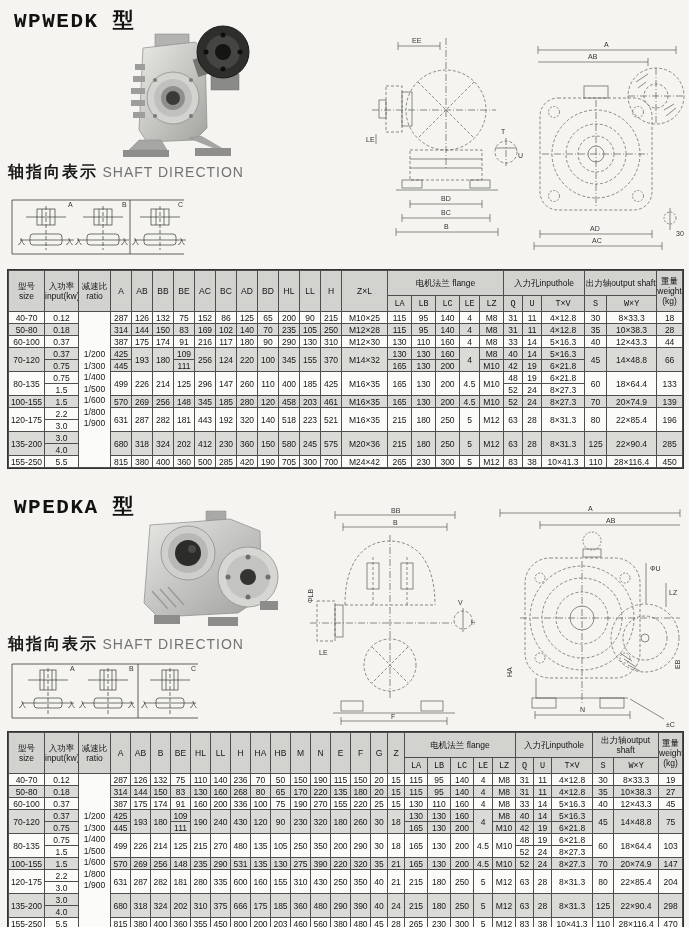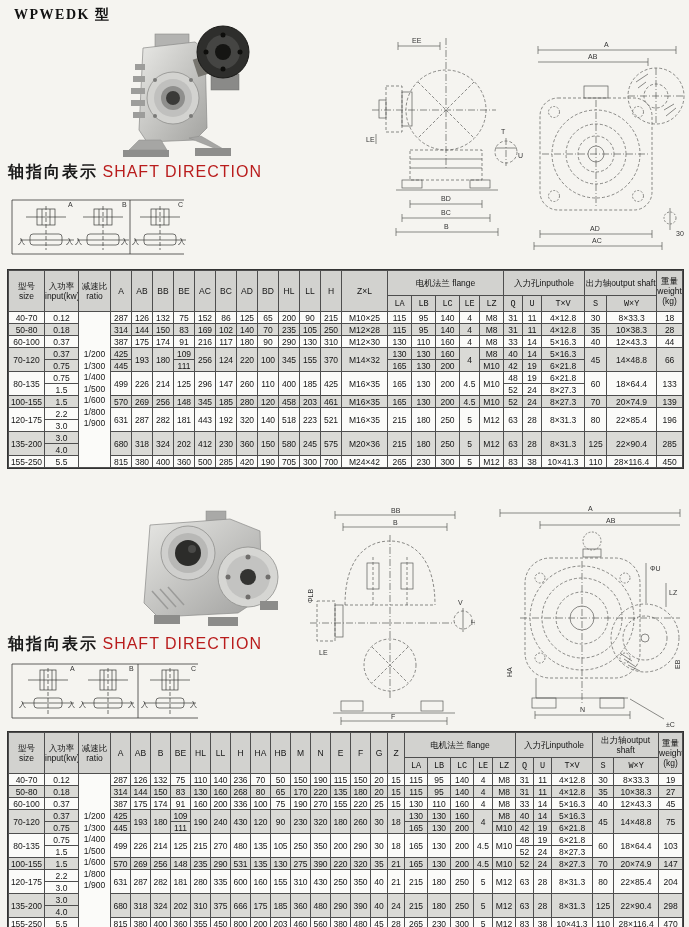--- a/index.html
+++ b/index.html
@@ -1,20 +1,20 @@
 <!DOCTYPE html>
 <html><head>
 <meta charset="utf-8">
 <style>
   html,body{margin:0;padding:0;}
   .page{position:relative;width:689px;height:927px;background:#f5f4f0;font-family:"Liberation Sans",sans-serif;color:#1c1c1c;overflow:hidden;}
-  .model-title{position:absolute;font-family:Liberation Serif, serif;font-weight:bold;font-size:14px;letter-spacing:1.5px;color:#121212;white-space:nowrap;}
+  .model-title{position:absolute;font-family:Liberation Mono, monospace;font-weight:bold;font-size:21px;letter-spacing:1.5px;color:#121212;white-space:nowrap;}
   .shaft-label{position:absolute;white-space:nowrap;}
   .shaft-label .zh{font-size:16px;font-weight:bold;letter-spacing:2px;color:#1a1a1a;text-align:right;}
-  .shaft-label .en{font-size:16px;color:#b91c1c;letter-spacing:1px;text-align:center;}
+  .shaft-label .en{font-size:14px;color:#737373;letter-spacing:1px;text-align:center;}
   .abs{position:absolute;}
   svg{display:block;}
   svg text{font-family:"Liberation Sans",sans-serif;font-size:7px;fill:#333;}
   .spec-table{position:absolute;border-collapse:collapse;table-layout:fixed;width:674px;font-size:8.5px;line-height:10px;color:#151515;background:#fbfbf9;}
   .spec-table th,.spec-table td{border:1px solid #4e4e4e;text-align:center;vertical-align:middle;padding:0;overflow:hidden;font-weight:normal;}
   .spec-table td{height:11px;}
   .spec-table thead th{background:#d2d2cf;font-size:8.5px;}
   .spec-table thead tr:first-child th{height:24px;}
   .spec-table thead tr:last-child th{height:15px;font-family:Liberation Mono, monospace;}
   .spec-table tr.shade td{background:#dadad6;}
@@ -537,20 +537,21 @@
           <td>83</td>
           <td>38</td>
           <td>10×41.3</td>
           <td>110</td>
           <td>28×116.4</td>
           <td>450</td>
         </tr>
       </tbody>
     </table>
 
+  <div class="model-title" style="left:14px;top:492px;">WPEDKA 型</div>
 
   <svg class="abs" style="left:110px;top:505px;" width="185" height="128" viewBox="0 0 185 128">
     <defs>
       <linearGradient id="g2" x1="0" y1="0" x2="1" y2="1">
         <stop offset="0" stop-color="#e7e7e4"></stop>
           <stop offset="1" stop-color="#a0a09e"></stop>
       </linearGradient>
     </defs>
     <g>
       <rect x="96" y="6" width="20" height="12" fill="#a9a9a7" stroke="#8a8a88" stroke-width="0.5"></rect>

